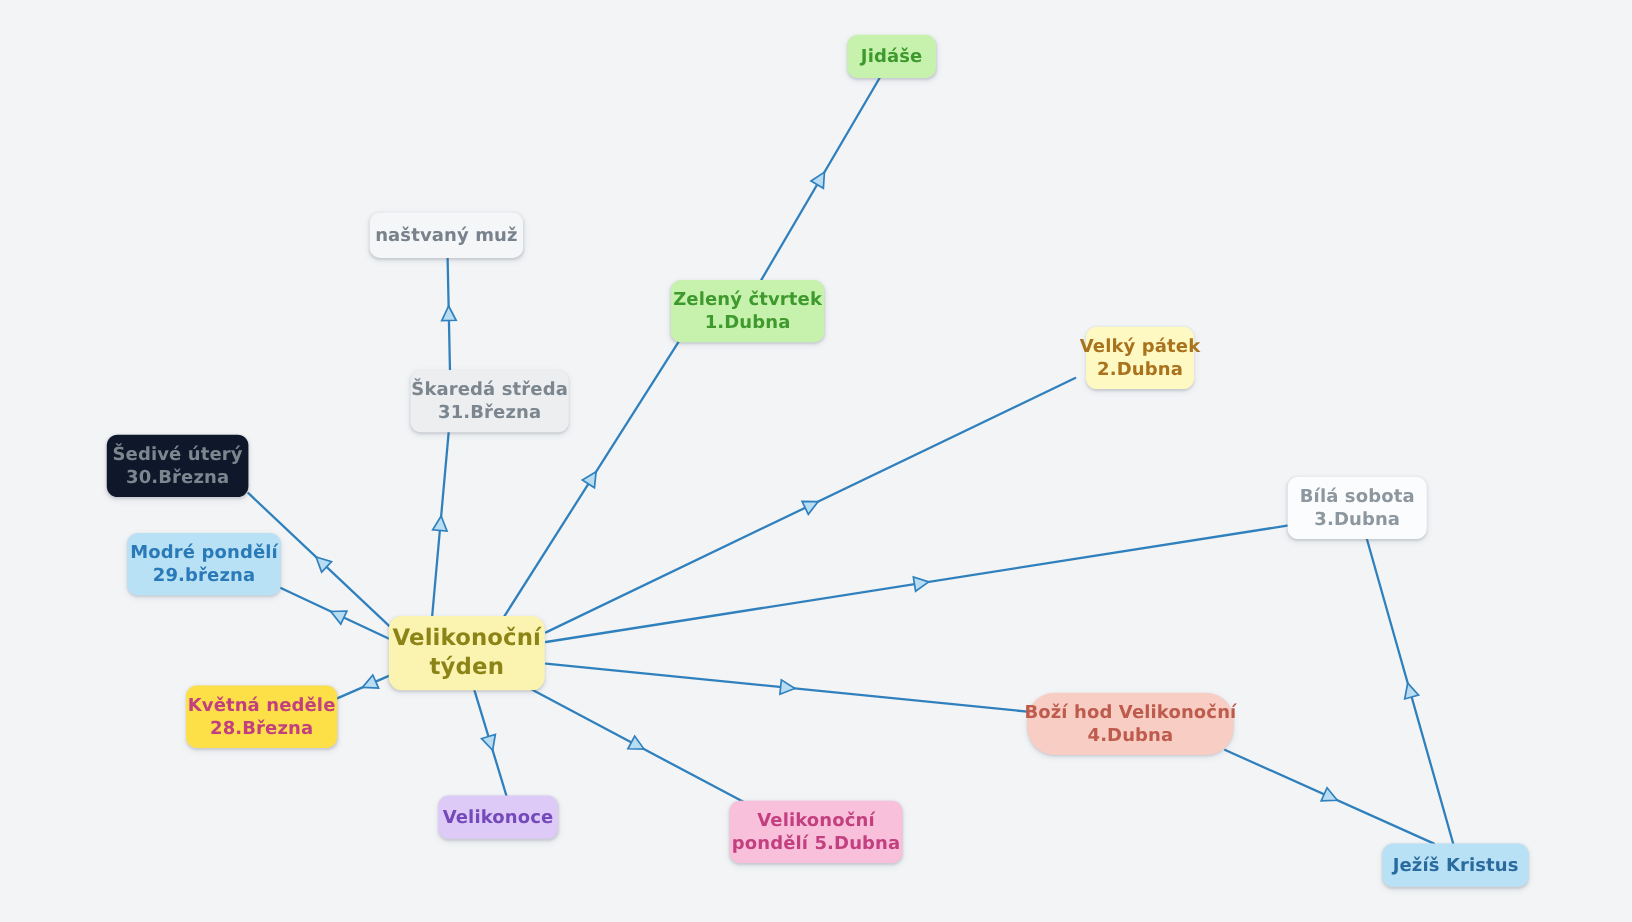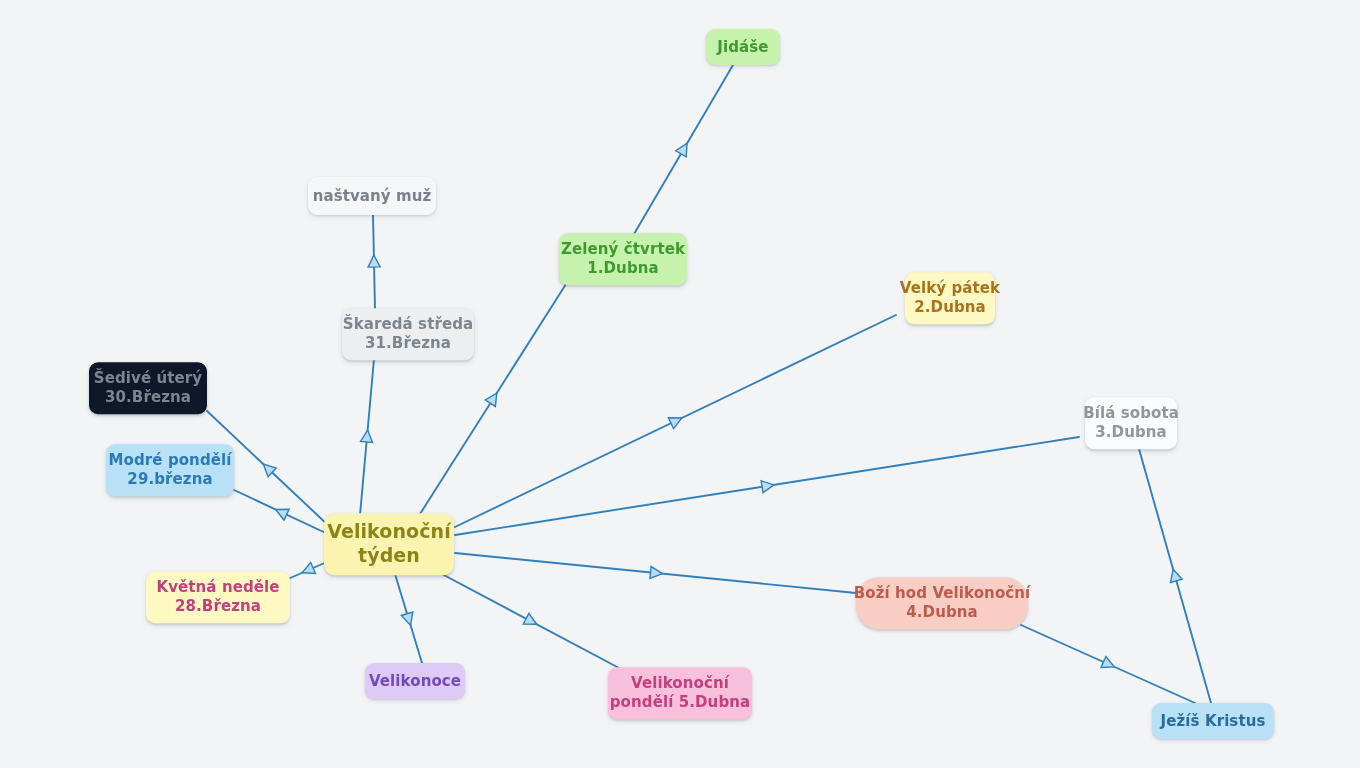--- a/index.html
+++ b/index.html
@@ -102,24 +102,24 @@
       <div class="node node-standard" style="left: 148px; top: 388px; width: 118px; min-height: 50px; background: #0f172a; color: rgb(123, 134, 143);">Šedivé úterý
 30.Března</div>
       <div class="node node-standard" style="left: 378px; top: 334px; width: 132px; min-height: 50px; background: rgb(236, 238, 240); color: rgb(123, 134, 143); margin-left: 30px;">Škaredá středa
 31.Března</div>
       <div class="node node-standard" style="left: 372px; top: 196px; width: 128px; min-height: 38px; background: rgb(244, 246, 248); color: rgb(119, 130, 140);">naštvaný muž</div>
       <div class="node node-standard" style="left: 623px; top: 259px; width: 128px; min-height: 50px; background: rgb(198, 242, 173); color: rgb(63, 154, 46);">Zelený čtvrtek
 1.Dubna</div>
       <div class="node node-standard" style="left: 743px; top: 47px; width: 74px; min-height: 36px; background: rgb(198, 242, 173); color: rgb(63, 154, 46);">Jidáše</div>
       <div class="node node-standard" style="left: 950px; top: 298px; width: 90px; min-height: 50px; background: #fef9c3; color: rgb(169, 114, 29);">Velký pátek
 2.Dubna</div>
-      <div class="node node-standard" style="left: 1131px; top: 423px; width: 92px; min-height: 50px; background: rgb(251, 252, 253); color: rgb(141, 151, 159);">Bílá sobota
+      <div class="node node-standard" style="left: 1131px; top: 423px; width: 116px; min-height: 50px; background: rgb(251, 252, 253); color: rgb(141, 151, 159);">Bílá sobota
 3.Dubna</div>
       <div class="node node-standard" style="left: 942px; top: 603px; width: 172px; min-height: 50px; background: rgb(248, 205, 196); color: rgb(189, 91, 77); border-radius: 23px;">Boží hod Velikonoční
 4.Dubna</div>
       <div class="node node-standard" style="left: 1213px; top: 721px; width: 122px; min-height: 36px; background: rgb(185, 225, 246); color: rgb(42, 107, 158);">Ježíš Kristus</div>
       <div class="node node-standard" style="left: 680px; top: 693px; width: 144px; min-height: 50px; background: rgb(249, 192, 220); color: rgb(194, 64, 127);">Velikonoční
 pondělí 5.Dubna</div>
       <div class="node node-standard" style="left: 415px; top: 681px; width: 100px; min-height: 36px; background: rgb(221, 202, 247); color: rgb(116, 73, 186);">Velikonoce</div>
-      <div class="node node-standard" style="left: 218px; top: 597px; width: 144px; min-height: 50px; background: #fef9c3; color: rgb(194, 64, 127);">Květná neděle
+      <div class="node node-standard" style="left: 218px; top: 597px; width: 126px; min-height: 50px; background: #fde047; color: rgb(194, 64, 127);">Květná neděle
 28.Března</div>
     </div>
 </div>
 
 </body></html>

